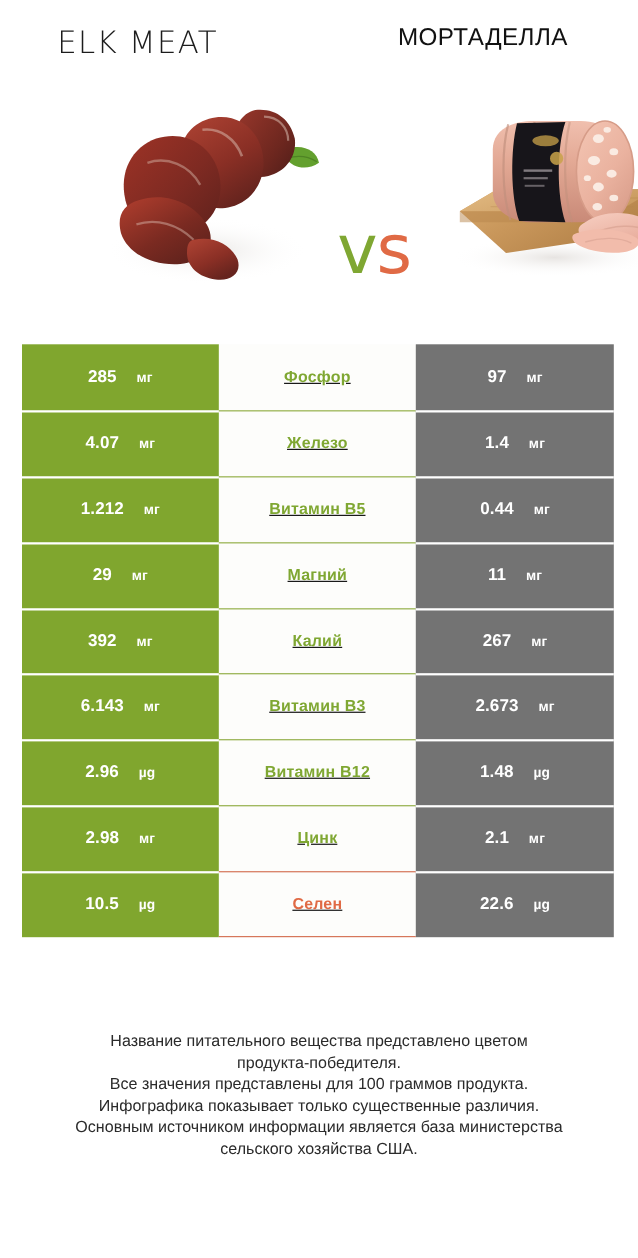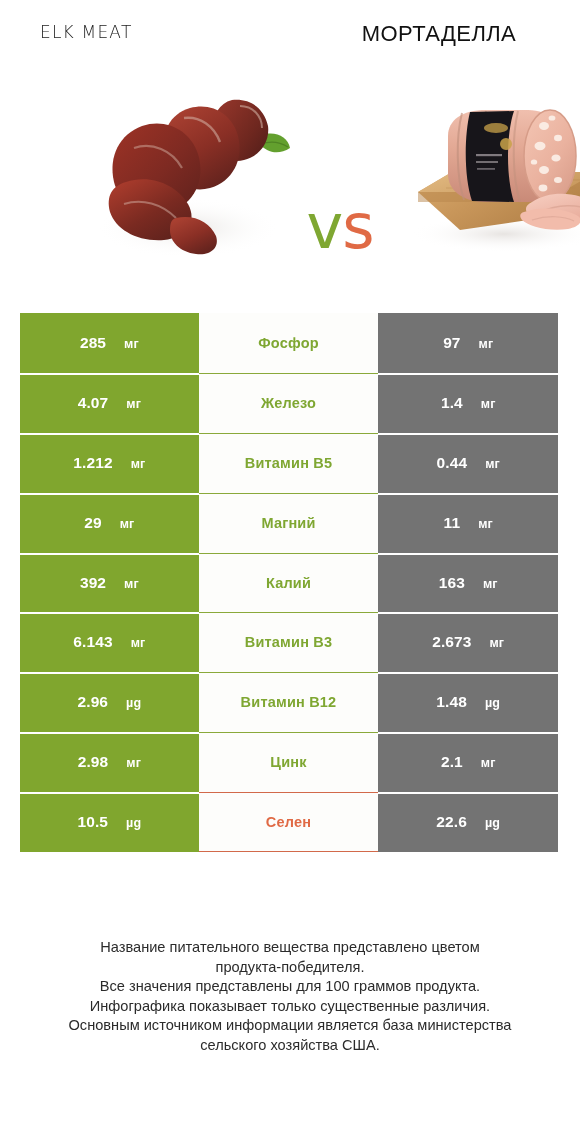--- a/index.html
+++ b/index.html
@@ -21,28 +21,27 @@
     top: 0;
     left: 0;
     width: 580px;
     height: 78px;
   }
   .title-left {
     position: absolute;
     left: 0;
     top: 22px;
     width: 250px;
-    text-align: left;
-    font-size: 17px;
+    text-align: center;
+    font-size: 28px;
     letter-spacing: 1.2px;
     font-weight: 300;
     color: #1c1c1c;
     font-family: "DejaVu Sans", sans-serif;
     white-space: nowrap;
-    padding-left: 40px;
   }
   .title-right {
     position: absolute;
     left: 314px;
     top: 21px;
     width: 250px;
     text-align: center;
     font-size: 22px;
     letter-spacing: 0.4px;
     font-weight: 400;
@@ -105,20 +104,21 @@
   }
   .cell-left {
     width: 180px;
     background: #80a62e;
     color: #ffffff;
   }
   .cell-mid {
     width: 181px;
     background: #fdfdfb;
     position: relative;
+    text-decoration: underline;
   }
   .cell-right {
     width: 181px;
     background: #737373;
     color: #ffffff;
     text-align: center;
   }
   
   .row + .row .cell-left::before,
   .row + .row .cell-right::before {
@@ -370,21 +370,21 @@
       </div>
     </div>
     <div class="row">
       <div class="cell cell-left">
         <span class="value"><span>392</span><span class="unit">мг</span></span>
       </div>
       <div class="cell cell-mid">
         <span class="nutrient">Калий</span>
       </div>
       <div class="cell cell-right">
-        <span class="value"><span>163</span><span class="unit">мг</span></span>
+        <span class="value"><span>267</span><span class="unit">мг</span></span>
       </div>
     </div>
     <div class="row">
       <div class="cell cell-left">
         <span class="value"><span>6.143</span><span class="unit">мг</span></span>
       </div>
       <div class="cell cell-mid">
         <span class="nutrient">Витамин B3</span>
       </div>
       <div class="cell cell-right">

